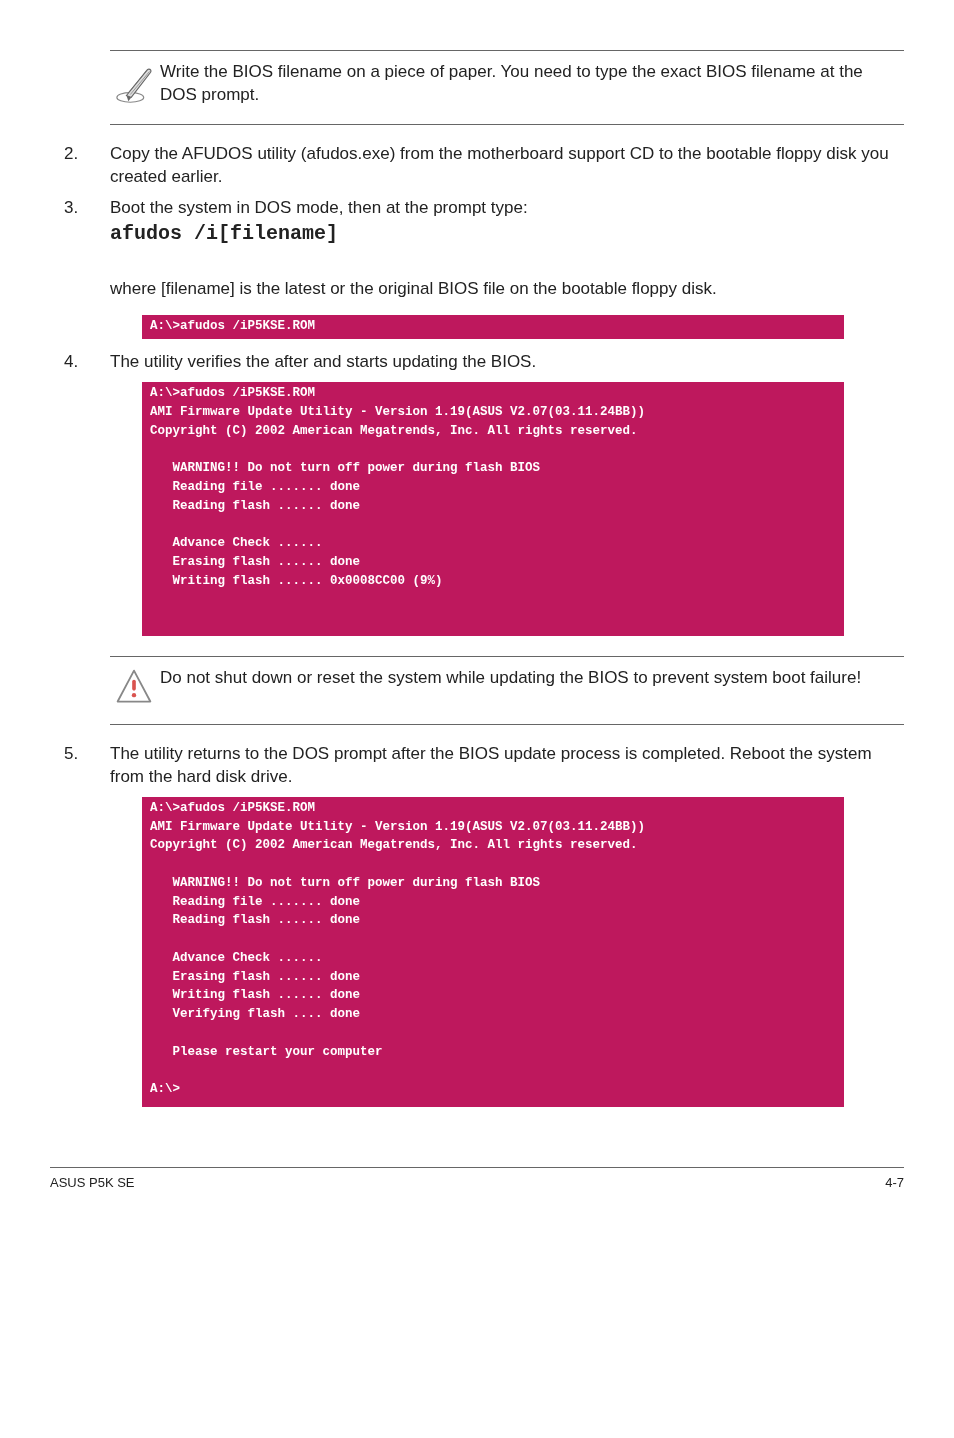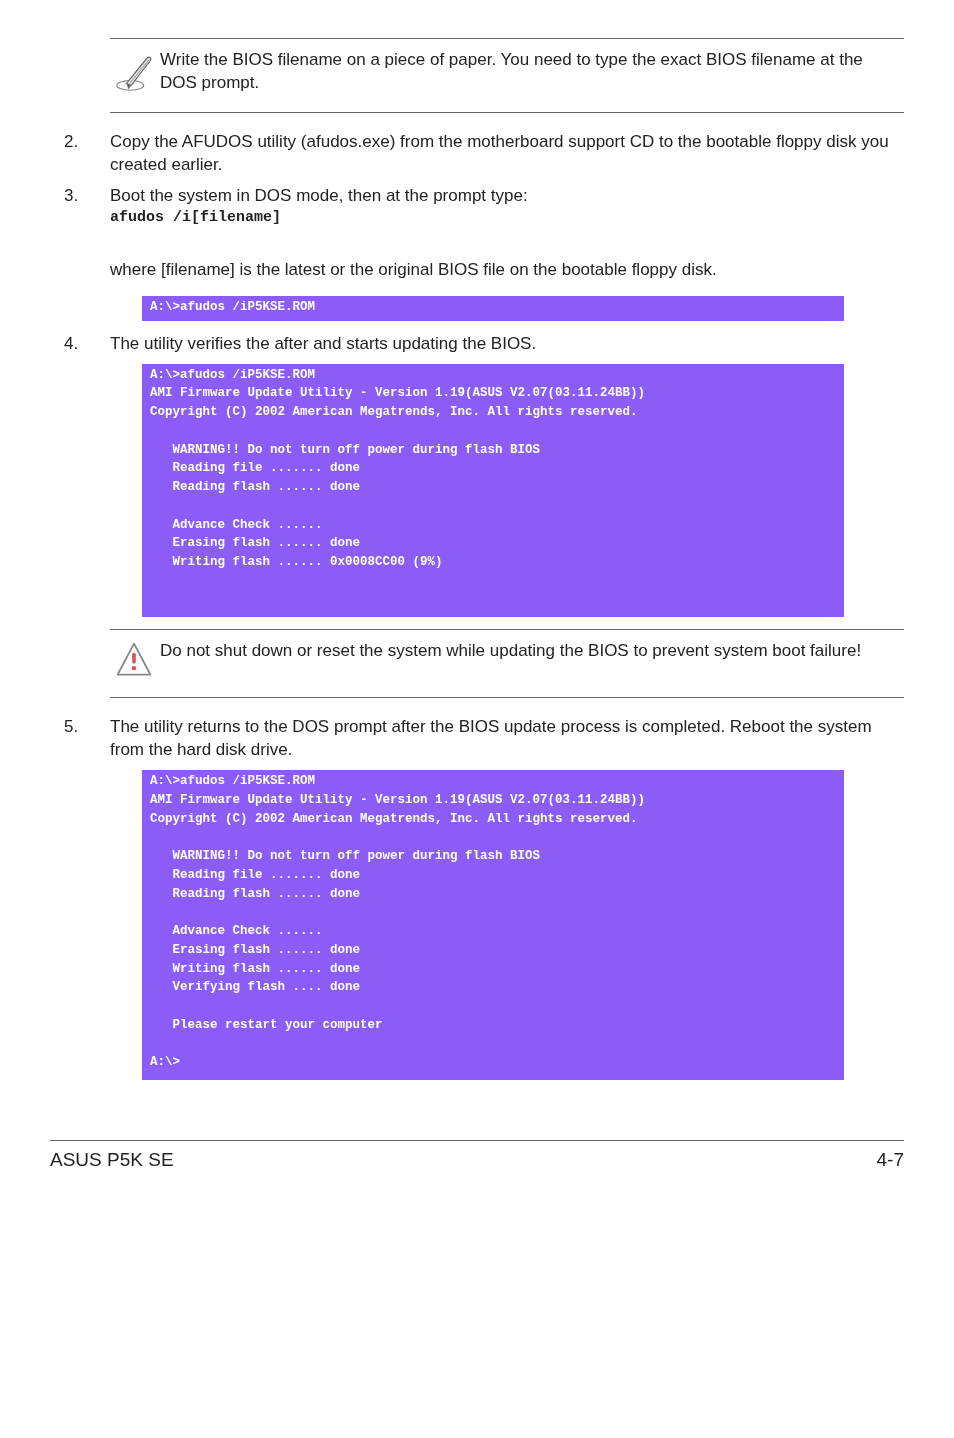--- a/index.html
+++ b/index.html
@@ -14,53 +14,53 @@
     width: 954px;
   }
   .note-block {
     display: flex;
     align-items: flex-start;
     border-top: 1px solid #666;
     border-bottom: 1px solid #666;
     padding: 10px 0;
     margin-bottom: 18px;
     margin-left: 60px;
-    margin-top: 8px;
+    margin-top: 20px;
   }
   .note-block .icon-col { width: 50px; flex-shrink: 0; padding-left: 4px; }
   .note-block .txt-col { flex: 1; padding-right: 6px; }
   .warn-icon svg { width: 40px; height: 40px; }
   ol.steps { list-style: none; padding: 0; margin: 0; }
   ol.steps > li {
     display: flex;
     margin-bottom: 8px;
     align-items: flex-start;
   }
   ol.steps > li > .num { width: 60px; flex-shrink: 0; text-align: left; padding-left: 14px; }
   ol.steps > li > .body { flex: 1; }
-  .mono { font-family: "Courier New", monospace; font-weight: bold; font-size: 15px; }
+  .mono { font-family: "Courier New", monospace; font-weight: bold; font-size: 20px; }
   .console {
-    background: #8b5cf6;
+    background: #be185d;
     color: #fff;
     font-family: "Courier New", monospace;
     font-size: 12.5px;
     font-weight: bold;
     padding: 2px 8px 4px 8px;
     margin: 8px 60px 12px 92px;
     white-space: pre;
     line-height: 1.5;
   }
   .console.tall { padding: 2px 8px 8px 8px; }
   .footer {
     display: flex;
     justify-content: space-between;
     border-top: 1px solid #666;
     padding-top: 6px;
     margin-top: 60px;
-    font-size: 19px;
+    font-size: 13px;
   }
   .para { }
   .indent-body { margin-left: 60px; margin-bottom: 14px; }
 </style>
 </head>
 <body>
 
 <div class="note-block">
   <div class="icon-col">
     <svg viewBox="0 0 48 48">

